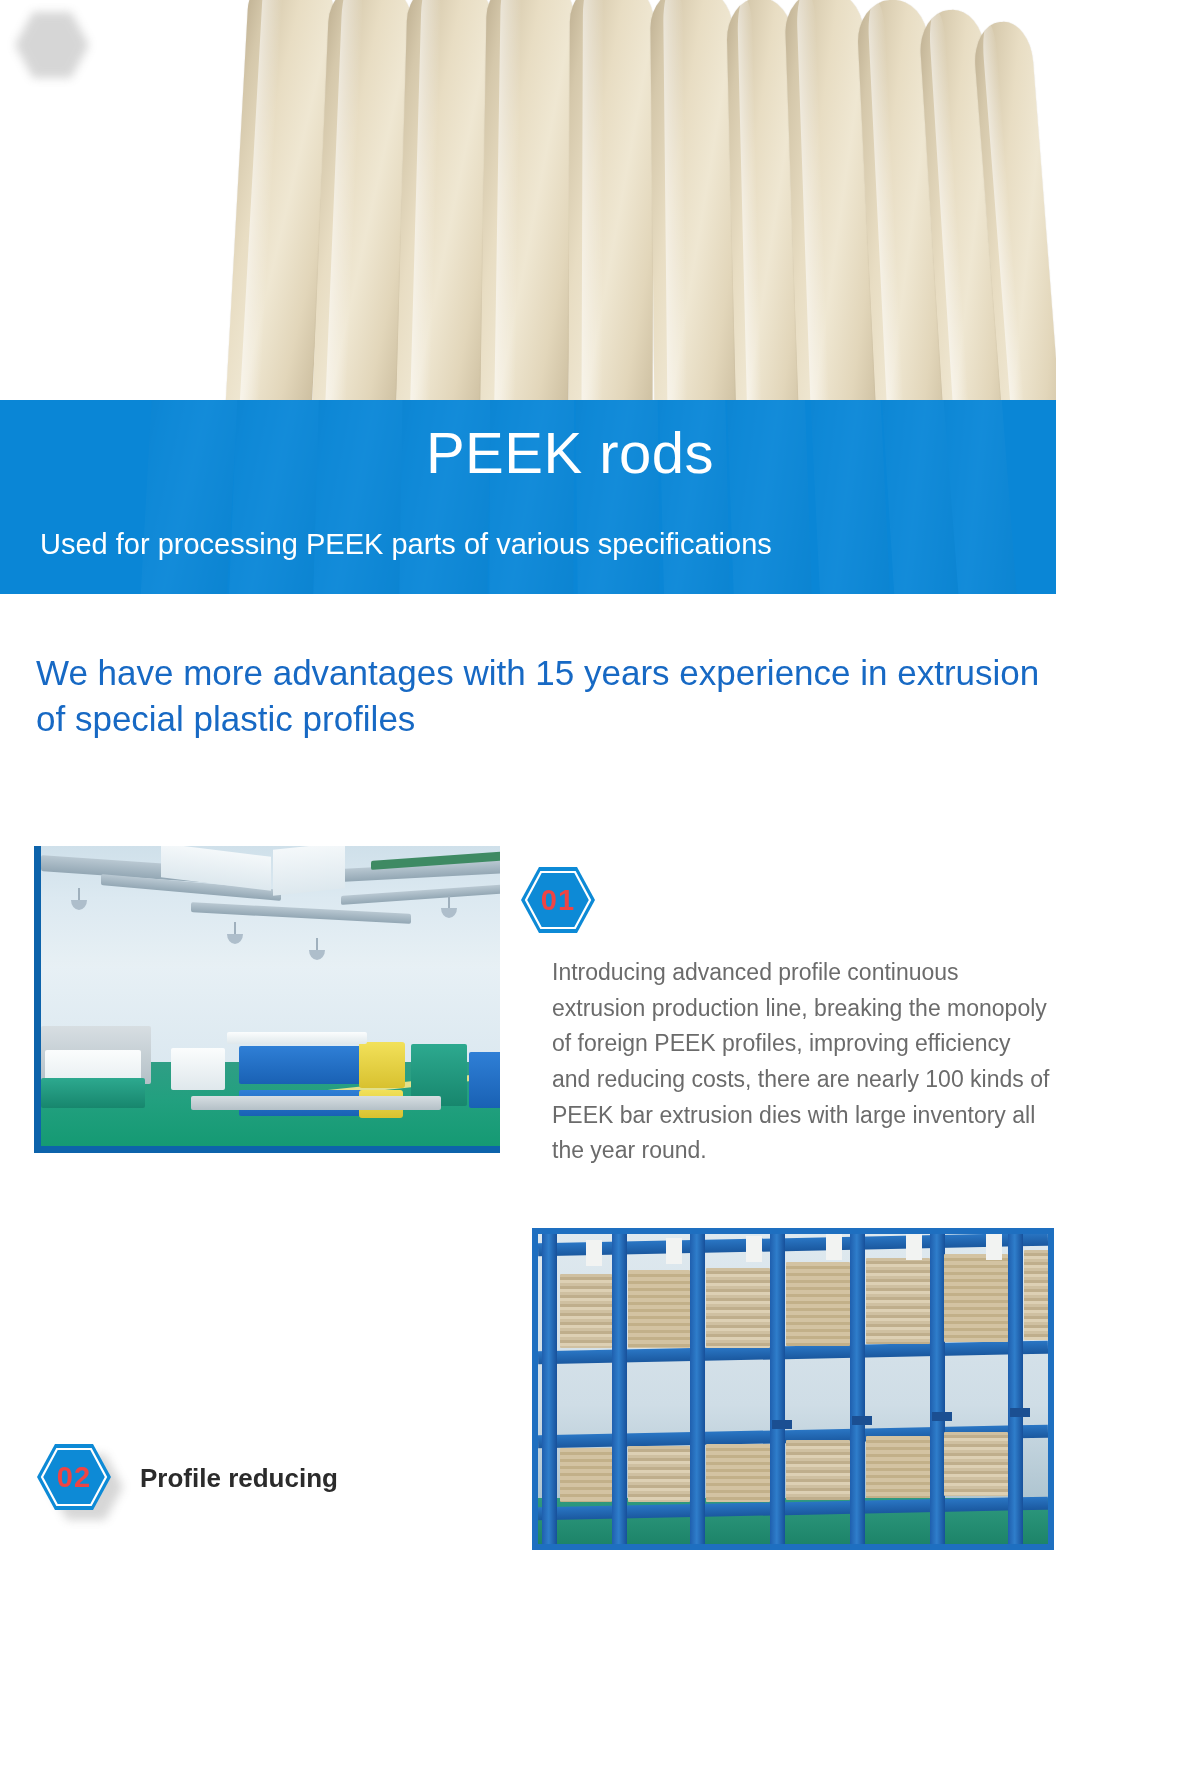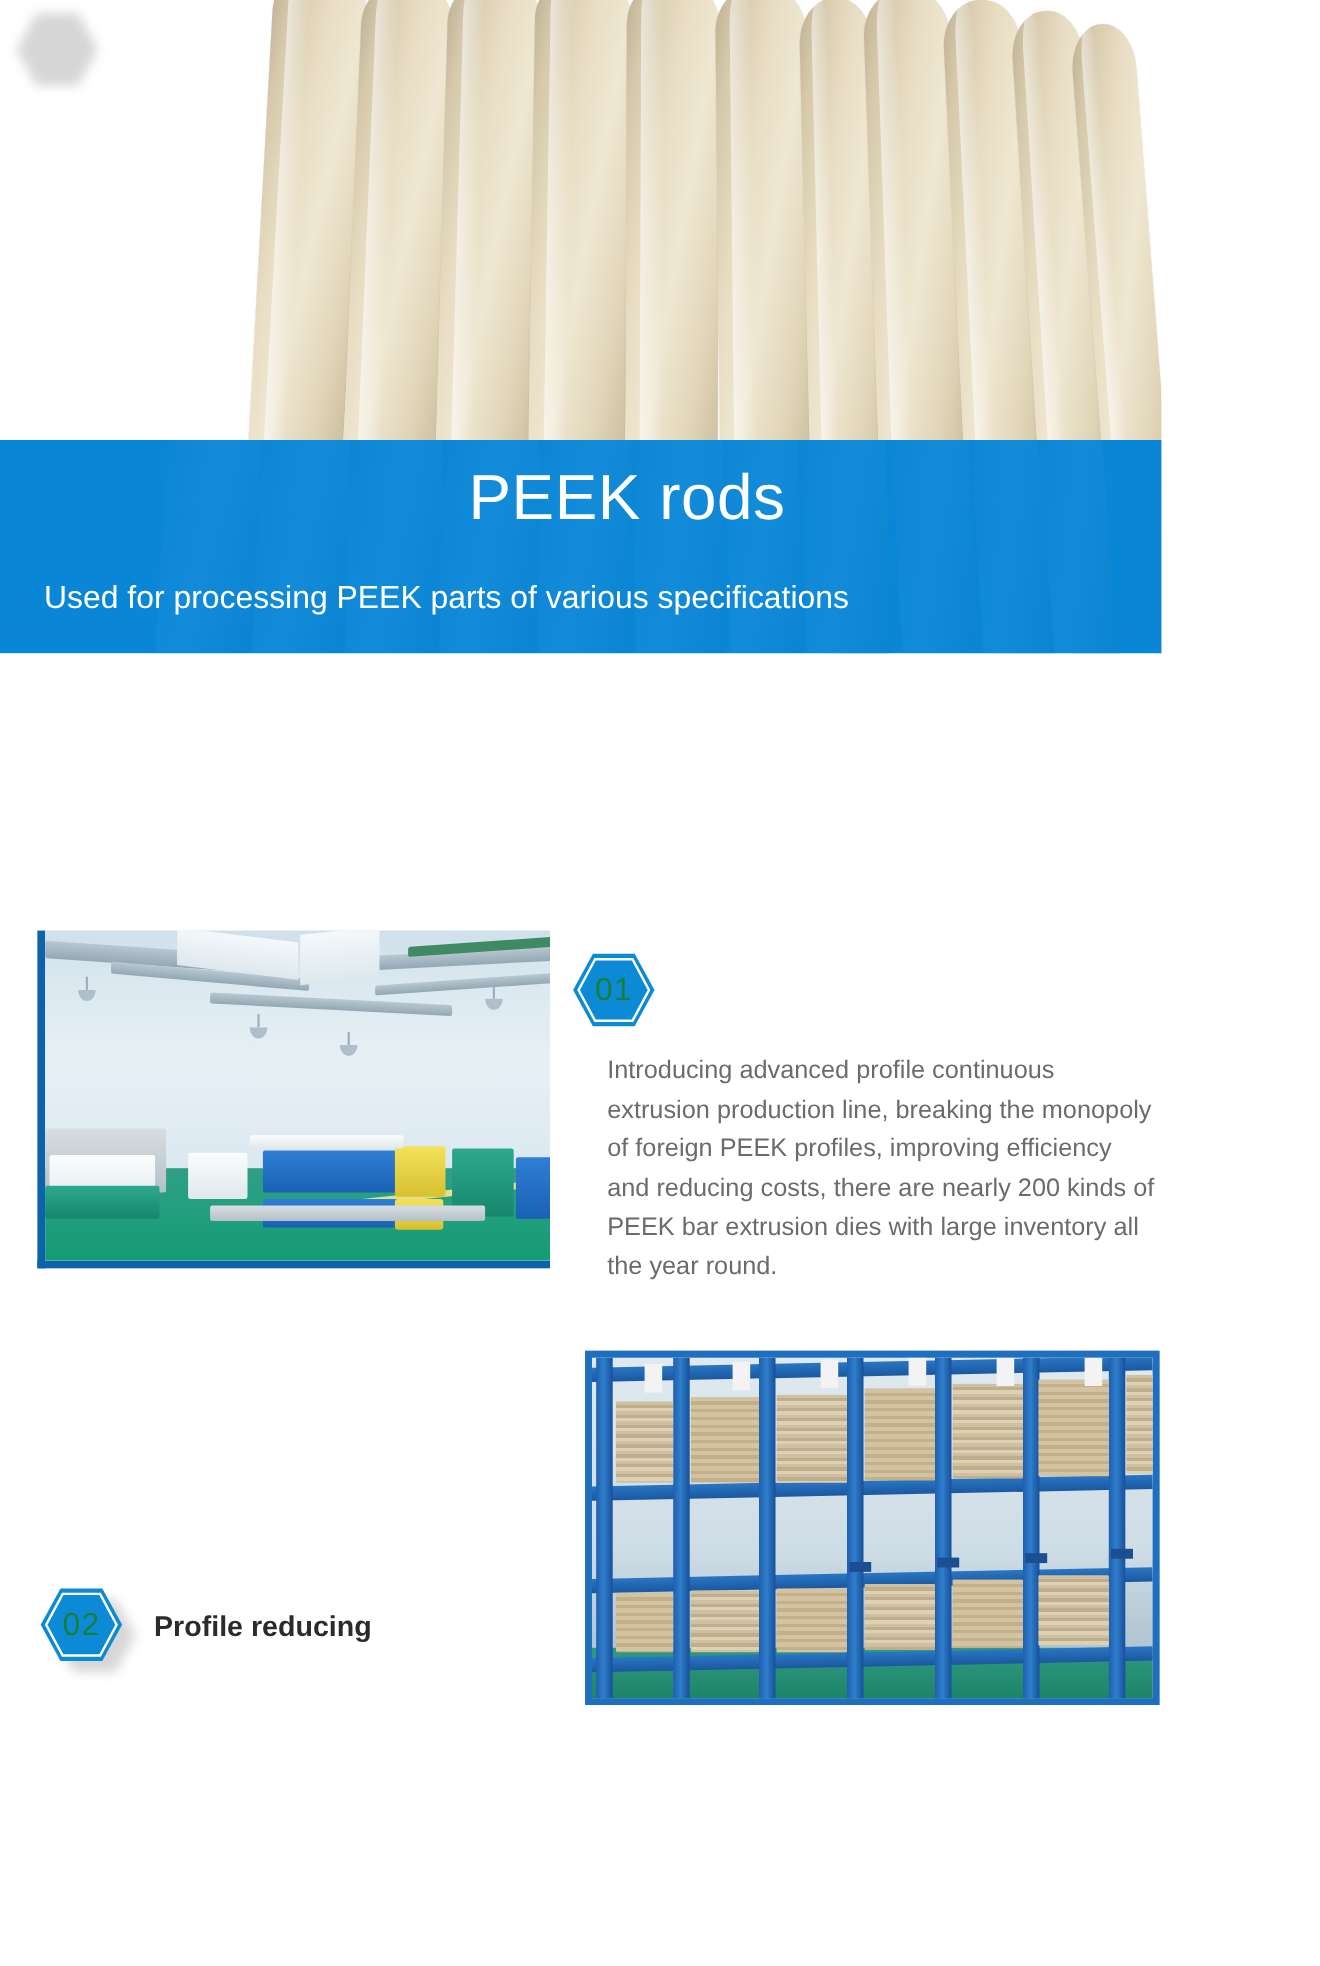--- a/index.html
+++ b/index.html
@@ -82,21 +82,21 @@
   .mach-yellow{ position:absolute; background:linear-gradient(180deg,#f2e15a,#d8c12f); border-radius:3px; }
   .mach-teal{ position:absolute; background:linear-gradient(180deg,#2da98f,#17866d); border-radius:2px; }
   .mach-white{ position:absolute; background:linear-gradient(180deg,#fbfdfd,#dfe8ec); border-radius:2px; }
   .mach-gray{ position:absolute; background:linear-gradient(180deg,#d7dee2,#b4c0c7); border-radius:2px; }
 
   
   .badge{ position:absolute; width:76px; height:70px; }
   .hex{ position:absolute; inset:0; }
   .badge-num{
     position:absolute; inset:0; display:flex; align-items:center; justify-content:center;
-    color:#15803d; font-size:29px; font-weight:400; letter-spacing:1px;
+    color:#ef4444; font-size:29px; font-weight:700; letter-spacing:1px;
   }
   .badge-shadow{ position:absolute; left:14px; top:10px; width:76px; height:70px;
     filter:blur(5px); opacity:.30; }
 
   .sec-title{
     position:absolute; font-size:26px; font-weight:700; color:#2b2b2b; line-height:1.28;
   }
   .sec-body{
     position:absolute; font-size:23px; color:#6b6b6b; line-height:1.55; font-weight:400;
   }
@@ -155,20 +155,21 @@
         <div class="band-rod" style="left:812px; width:70px; height:420px; transform:rotate(-2.8deg);"></div>
         <div class="band-rod" style="left:884px; width:64px; height:420px; transform:rotate(-3.6deg);"></div>
         <div class="band-rod" style="left:946px; width:58px; height:420px; transform:rotate(-4.4deg);"></div>
       </div>
     </div>
 
     <div class="hero-title">PEEK rods</div>
     <div class="hero-sub">Used for processing PEEK parts of various specifications</div>
   </div>
 
+  <div class="headline">We have more advantages with 15 years experience in extrusion of special plastic profiles</div>
 
   <div class="sec01-photo">
     <div class="sec01-inner">
       <div class="f-ceiling"></div>
       <div class="f-wall"></div>
       <div class="f-floor"></div>
 
       <div class="duct" style="left:0;    top:16px;  width:200px; height:16px; transform:skewY(4deg);"></div>
       <div class="duct" style="left:60px; top:36px;  width:180px; height:11px; transform:skewY(5deg);"></div>
       <div class="duct" style="left:150px;top:62px;  width:220px; height:10px; transform:skewY(3deg);"></div>
@@ -207,21 +208,21 @@
     <span class="hex">
       <svg width="76" height="70" viewBox="0 0 76 70" aria-hidden="true">
         <polygon points="19,2 57,2 75,35 57,68 19,68 1,35" fill="#0d8ad6"></polygon>
         <polygon points="21,7 55,7 70,35 55,63 21,63 6,35" fill="none" stroke="#ffffff" stroke-width="2.2"></polygon>
       </svg>
     </span>
     <span class="badge-num">01</span>
   </div>
 
 
-  <div class="sec-body" style="left:552px; top:955px; width:500px;">Introducing advanced profile continuous extrusion production line, breaking the monopoly of foreign PEEK profiles, improving efficiency and reducing costs, there are nearly 200 kinds of PEEK bar extrusion dies with large inventory all the year round.</div>
+  <div class="sec-body" style="left:552px; top:955px; width:500px;">Introducing advanced profile continuous extrusion production line, breaking the monopoly of foreign PEEK profiles, improving efficiency and reducing costs, there are nearly 100 kinds of PEEK bar extrusion dies with large inventory all the year round.</div>
 
   <div class="sec02-photo">
     <div class="wh-inner">
       <div class="wh-floor"></div>
 
       <div class="wh-beam" style="top:4px;   transform:rotate(-1.2deg);"></div>
       <div class="wh-beam" style="top:112px; transform:rotate(-1.2deg);"></div>
       <div class="wh-beam" style="top:196px; transform:rotate(-1.2deg);"></div>
       <div class="wh-beam" style="top:268px; transform:rotate(-1.2deg);"></div>
 

